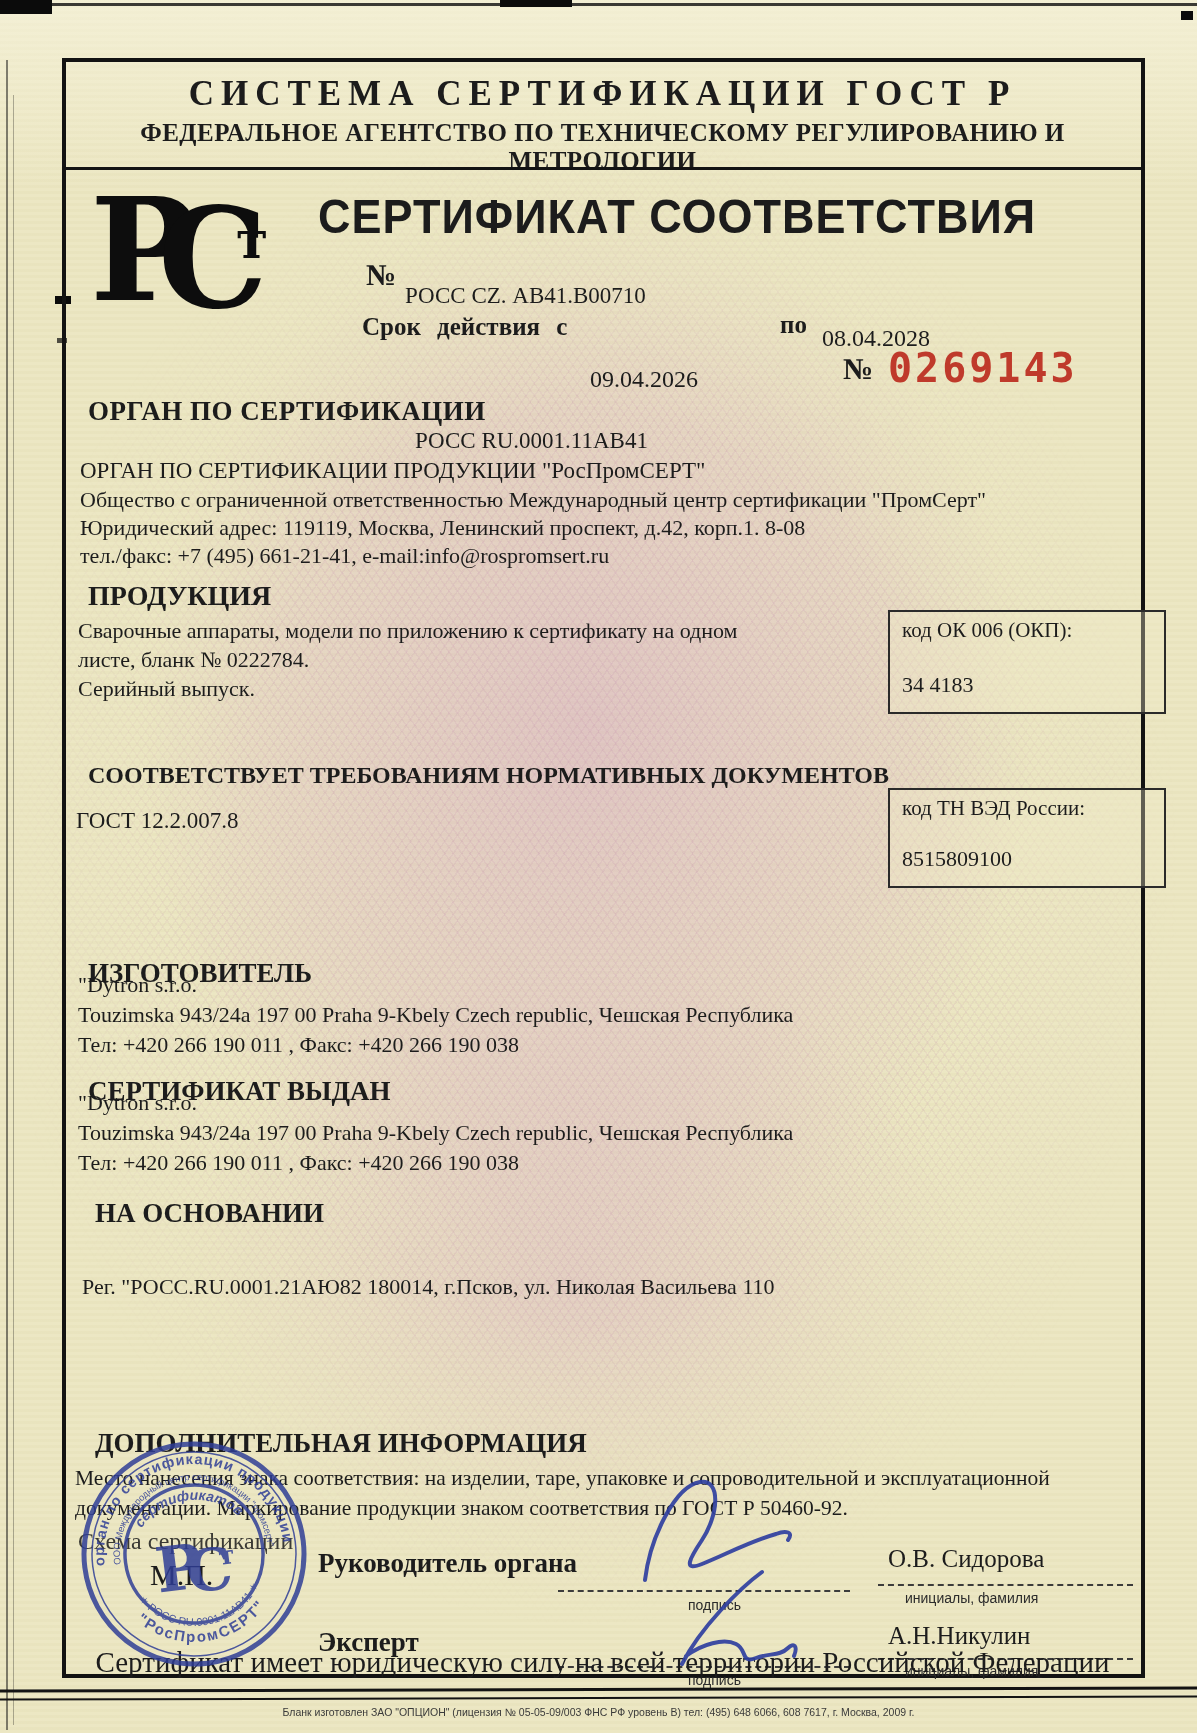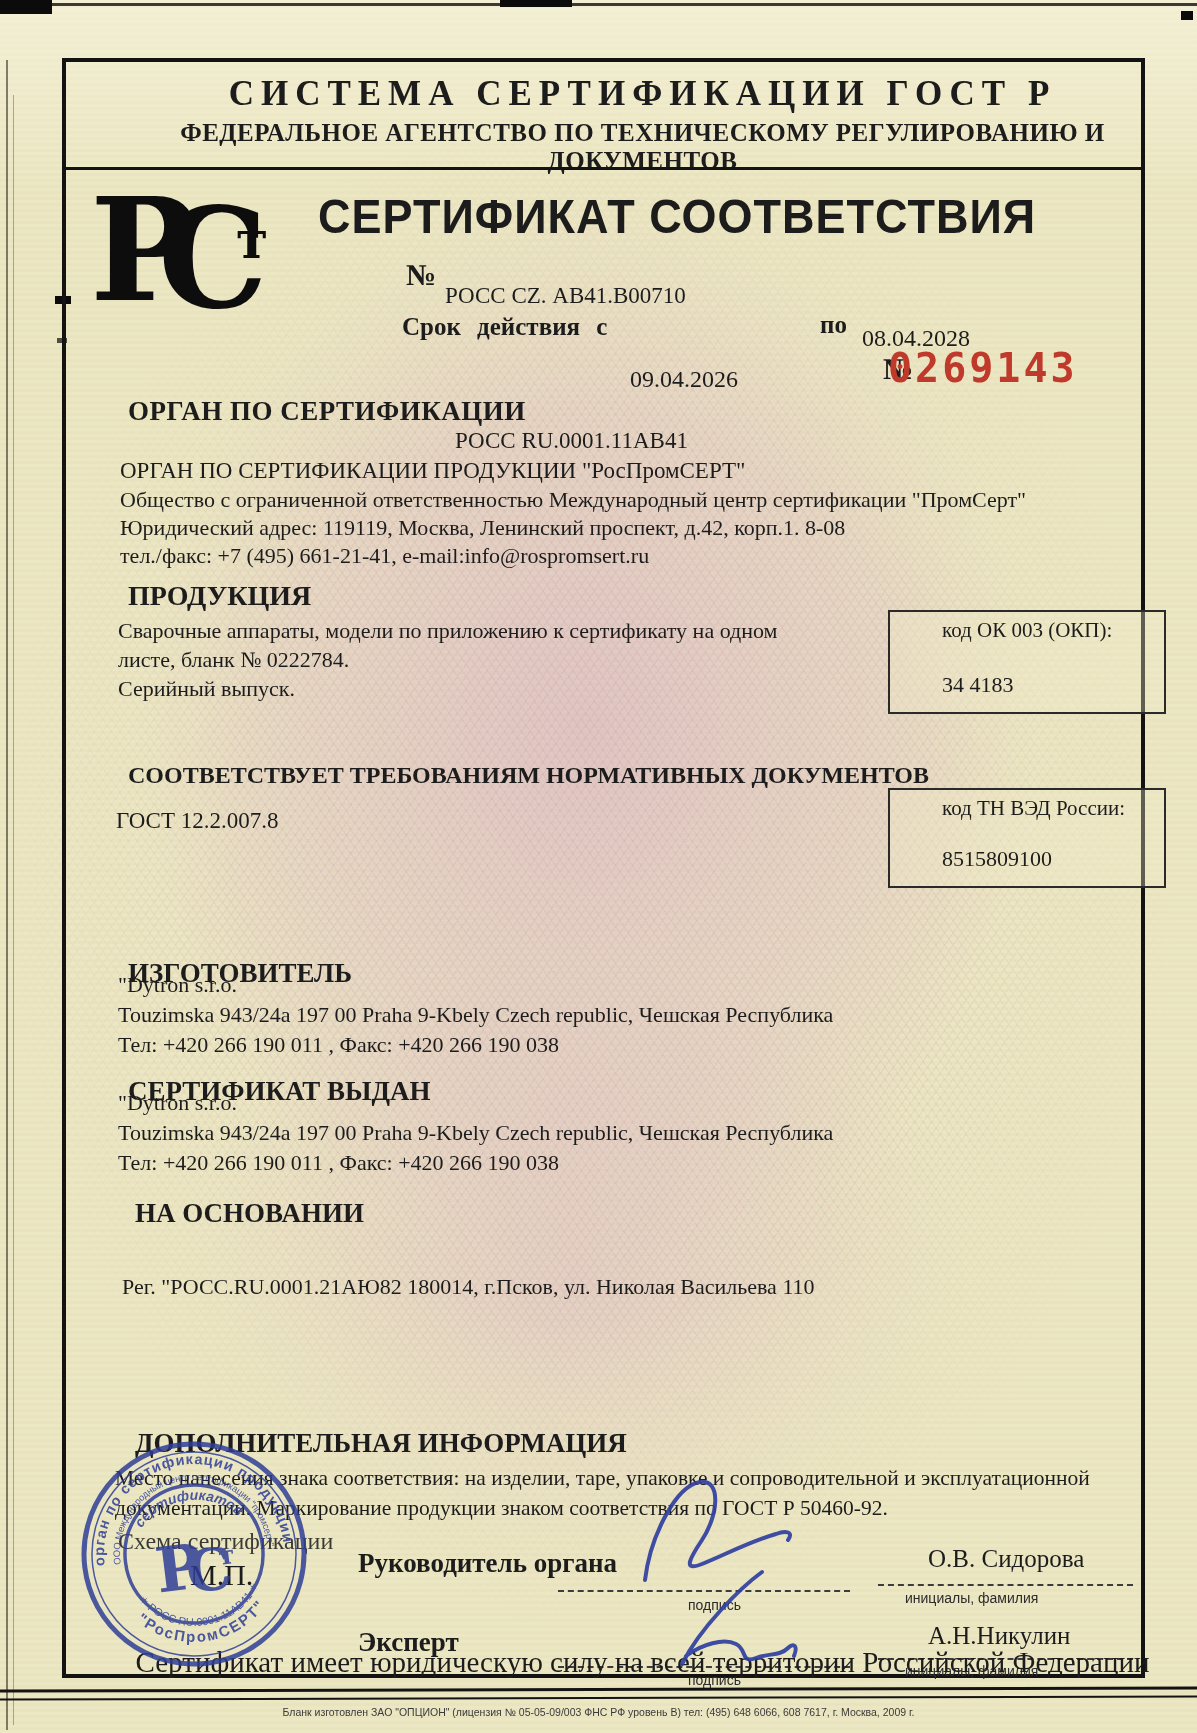--- a/index.html
+++ b/index.html
@@ -6,21 +6,21 @@
   .page{
     position:relative;width:1197px;height:1733px;margin:0 auto;overflow:hidden;
     background-color:#ebe6c1;
     background-image:
       linear-gradient(rgba(250,247,228,.55), rgba(250,247,228,0) 11%),
       repeating-linear-gradient(0deg, rgba(255,255,240,.05) 0 3px, rgba(180,170,120,.04) 3px 6px);
     font-family:"Liberation Serif", serif;
     color:#1c1c1c;
   }
   .abs{position:absolute;}
-  .serif{font-family:"Liberation Serif", serif;padding-left:40px;}
+  .serif{font-family:"Liberation Serif", serif;}
   .sans{font-family:"Liberation Sans", sans-serif;}
   .mono{font-family:"DejaVu Sans Mono", monospace;}
   .b{font-weight:bold;}
   .guilloche{
     position:absolute;inset:0;pointer-events:none;
     background:
       repeating-linear-gradient(55deg, rgba(186,120,165,.10) 0 1.5px, transparent 1.5px 7px),
       repeating-linear-gradient(-55deg, rgba(186,120,165,.10) 0 1.5px, transparent 1.5px 7px),
       radial-gradient(ellipse 48% 40% at 49% 42%, rgba(206,148,194,.40), rgba(206,148,194,.16) 55%, transparent 78%),
       radial-gradient(ellipse 46% 26% at 48% 74%, rgba(206,148,194,.28), transparent 72%);
@@ -53,21 +53,21 @@
   <div class="artifact" style="left:500px;top:0;width:72px;height:7px;"></div>
   <div class="artifact" style="left:1181px;top:11px;width:12px;height:9px;"></div>
   <div class="artifact" style="left:6px;top:60px;width:2px;height:1670px;opacity:.5;"></div>
   <div class="artifact" style="left:13px;top:95px;width:1px;height:1630px;opacity:.3;"></div>
   <div class="artifact" style="left:55px;top:296px;width:16px;height:8px;"></div>
   <div class="artifact" style="left:57px;top:338px;width:10px;height:5px;opacity:.7;"></div>
 
   <div class="frame"></div>
 
   <div class="abs serif b" style="left:62px;top:74px;width:1081px;text-align:center;font-size:35px;letter-spacing:7px;">СИСТЕМА СЕРТИФИКАЦИИ ГОСТ Р</div>
-  <div class="abs serif b" style="left:62px;top:119px;width:1081px;text-align:center;font-size:25px;letter-spacing:0.5px;">ФЕДЕРАЛЬНОЕ АГЕНТСТВО ПО ТЕХНИЧЕСКОМУ РЕГУЛИРОВАНИЮ И ДОКУМЕНТОВ</div>
+  <div class="abs serif b" style="left:62px;top:119px;width:1081px;text-align:center;font-size:25px;letter-spacing:0.5px;">ФЕДЕРАЛЬНОЕ АГЕНТСТВО ПО ТЕХНИЧЕСКОМУ РЕГУЛИРОВАНИЮ И МЕТРОЛОГИИ</div>
   <div class="hline" style="left:62px;top:167px;width:1083px;height:3px;"></div>
 
   <svg class="abs" style="left:88px;top:186px;" width="205" height="132" viewBox="0 0 205 132">
     <g fill="#0d0d0d" font-family="DejaVu Serif, serif" font-weight="bold">
       <text x="2" y="114" font-size="142">Р</text>
       <text x="70" y="121" font-size="138">С</text>
       <text x="148" y="72" font-size="52">т</text>
     </g>
   </svg>
 
@@ -89,21 +89,21 @@
   <div class="abs serif" style="left:80px;top:487px;font-size:22px;">Общество с ограниченной ответственностью Международный центр сертификации "ПромСерт"</div>
   <div class="abs serif" style="left:80px;top:515px;font-size:22px;">Юридический адрес: 119119, Москва, Ленинский проспект, д.42, корп.1. 8-08</div>
   <div class="abs serif" style="left:80px;top:543px;font-size:22px;">тел./факс: +7 (495) 661-21-41, e-mail:info@rospromsert.ru</div>
 
   <div class="abs serif b" style="left:88px;top:580px;font-size:28px;">ПРОДУКЦИЯ</div>
   <div class="abs serif" style="left:78px;top:618px;font-size:22px;">Сварочные аппараты, модели по приложению к сертификату на одном</div>
   <div class="abs serif" style="left:78px;top:647px;font-size:22px;">листе, бланк № 0222784.</div>
   <div class="abs serif" style="left:78px;top:676px;font-size:22px;">Серийный выпуск.</div>
 
   <div class="box" style="left:888px;top:610px;width:274px;height:100px;">
-    <div class="abs serif" style="left:12px;top:6px;font-size:21px;">код ОК 003 (ОКП):</div>
+    <div class="abs serif" style="left:12px;top:6px;font-size:21px;">код ОК 006 (ОКП):</div>
     <div class="abs serif" style="left:12px;top:60px;font-size:22px;">34 4183</div>
   </div>
 
   <div class="abs serif b" style="left:88px;top:762px;font-size:24px;">СООТВЕТСТВУЕТ ТРЕБОВАНИЯМ НОРМАТИВНЫХ ДОКУМЕНТОВ</div>
   <div class="abs serif" style="left:76px;top:808px;font-size:23px;">ГОСТ 12.2.007.8</div>
 
   <div class="box" style="left:888px;top:788px;width:274px;height:96px;">
     <div class="abs serif" style="left:12px;top:6px;font-size:21px;">код ТН ВЭД России:</div>
     <div class="abs serif" style="left:12px;top:56px;font-size:22px;">8515809100</div>
   </div>

